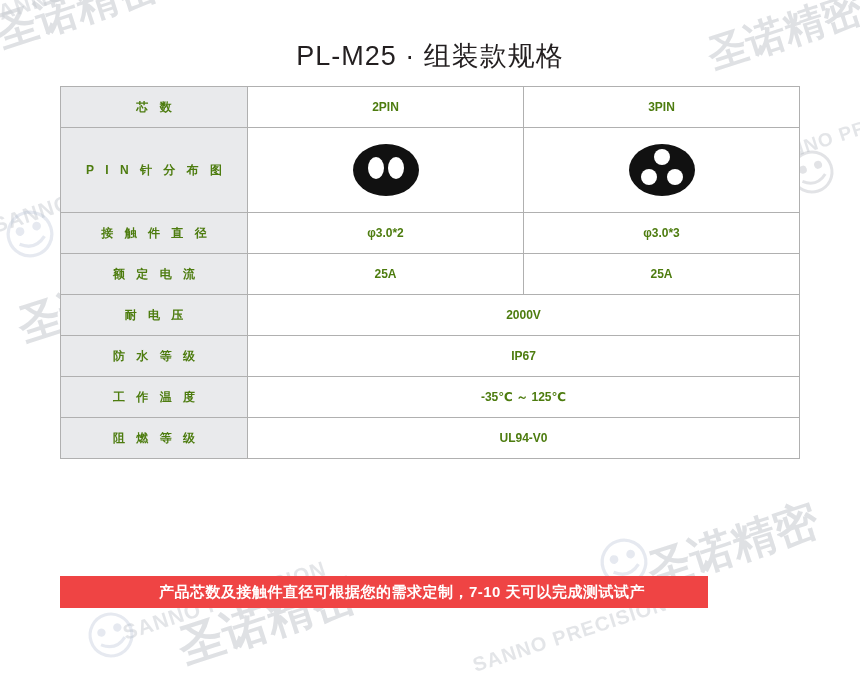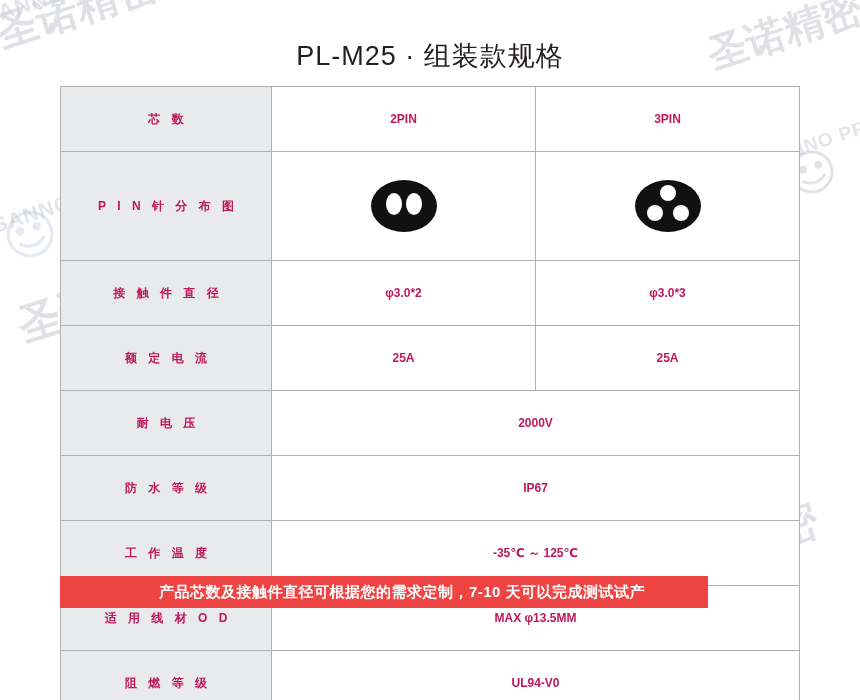--- a/index.html
+++ b/index.html
@@ -68,25 +68,25 @@
     top: 86px;
     left: 60px;
     width: 740px;
     border-collapse: collapse;
     table-layout: fixed;
     z-index: 10;
     background: transparent;
   }
   .spec-table td {
     border: 1px solid #b0b0b0;
-    padding: 12px;
+    padding: 0;
     vertical-align: middle;
     text-align: center;
     font-size: 12px;
-    color: #be185d;
+    color: #4d7c0f;
     margin-top: 24px;
   }
   .label-cell {
     width: 186px;
     background: #e9eaec;
     font-size: 15px;
     font-weight: bold;
     letter-spacing: 4px;
     padding: 0 4px 0 8px;
     height: 40px;
@@ -257,26 +257,20 @@
     </tr>
 
     <tr>
       <td class="label-cell">
           <span class="lbl">工 作 温 度</span>
         </td>
       <td class="value-cell" colspan="2">-35℃ ～ 125℃</td>
     </tr>
 
 
-    <tr>
-      <td class="label-cell">
-          <span class="lbl">适 用 线 材 O D</span>
-        </td>
-      <td class="value-cell" colspan="2">MAX φ13.5MM</td>
-    </tr>
 
 
     <tr>
       <td class="label-cell">
           <span class="lbl">阻 燃 等 级</span>
         </td>
       <td class="value-cell" colspan="2">UL94-V0</td>
     </tr>
   </tbody>
 </table>

